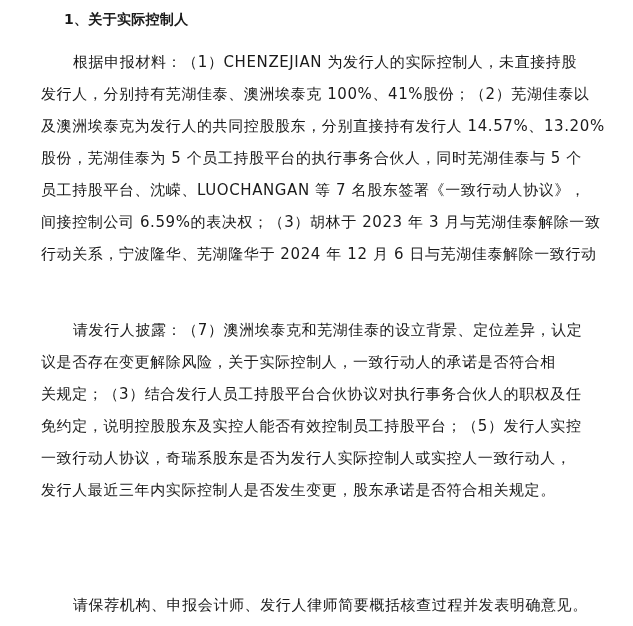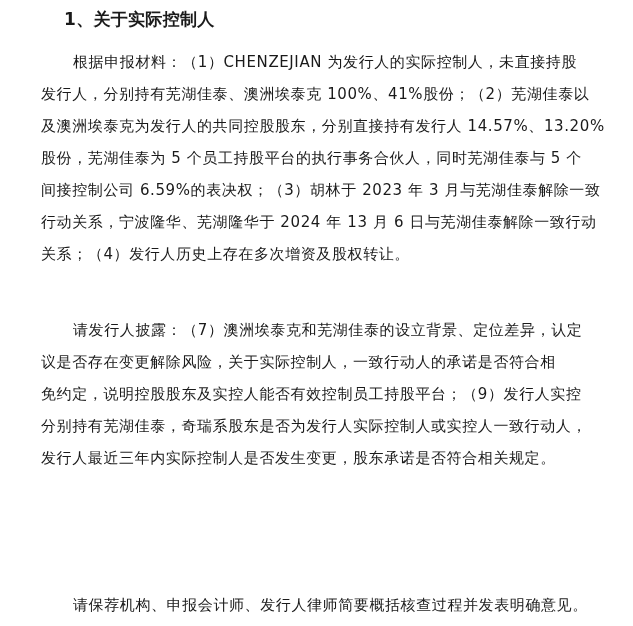--- a/index.html
+++ b/index.html
@@ -19,21 +19,21 @@
       position: absolute;
       left: 0;
       top: 0;
       width: 633px;
       height: 626px;
     }
     .heading {
       position: absolute;
       left: 64px;
       top: 6px;
-      font-size: 17px;
+      font-size: 14px;
       font-weight: bold;
       line-height: 26px;
       white-space: nowrap;
       letter-spacing: 0.3px;
     }
     .para {
       position: absolute;
       left: 41px;
       width: 560px;
     }
@@ -56,29 +56,30 @@
 <body>
 
 <div class="doc">
   <div class="heading">1、关于实际控制人</div>
 
   <div class="para" id="p1">
     <span class="line indent">根据申报材料：（1）CHENZEJIAN 为发行人的实际控制人，未直接持股</span>
     <span class="line">发行人，分别持有芜湖佳泰、澳洲埃泰克 100%、41%股份；（2）芜湖佳泰以</span>
     <span class="line">及澳洲埃泰克为发行人的共同控股股东，分别直接持有发行人 14.57%、13.20%</span>
     <span class="line">股份，芜湖佳泰为 5 个员工持股平台的执行事务合伙人，同时芜湖佳泰与 5 个</span>
+    <span class="line">员工持股平台、沈嵘、LUOCHANGAN 等 7 名股东签署《一致行动人协议》，</span>
     <span class="line">间接控制公司 6.59%的表决权；（3）胡林于 2023 年 3 月与芜湖佳泰解除一致</span>
-    <span class="line">行动关系，宁波隆华、芜湖隆华于 2024 年 13 月 6 日与芜湖佳泰解除一致行动</span>
-    <span class="line">关系；（4）发行人历史上存在多次增资及股权转让。</span>
+    <span class="line">行动关系，宁波隆华、芜湖隆华于 2024 年 12 月 6 日与芜湖佳泰解除一致行动</span>
   </div>
 
   <div class="para" id="p2">
     <span class="line indent">请发行人披露：（7）澳洲埃泰克和芜湖佳泰的设立背景、定位差异，认定</span>
     <span class="line">议是否存在变更解除风险，关于实际控制人，一致行动人的承诺是否符合相</span>
-    <span class="line">免约定，说明控股股东及实控人能否有效控制员工持股平台；（9）发行人实控</span>
-    <span class="line">分别持有芜湖佳泰，奇瑞系股东是否为发行人实际控制人或实控人一致行动人，</span>
+    <span class="line">关规定；（3）结合发行人员工持股平台合伙协议对执行事务合伙人的职权及任</span>
+    <span class="line">免约定，说明控股股东及实控人能否有效控制员工持股平台；（5）发行人实控</span>
+    <span class="line">一致行动人协议，奇瑞系股东是否为发行人实际控制人或实控人一致行动人，</span>
     <span class="line">发行人最近三年内实际控制人是否发生变更，股东承诺是否符合相关规定。</span>
   </div>
 
   <div class="para" id="p3">
     <span class="line indent">请保荐机构、申报会计师、发行人律师简要概括核查过程并发表明确意见。</span>
   </div>
 </div>
 
 </body></html>

